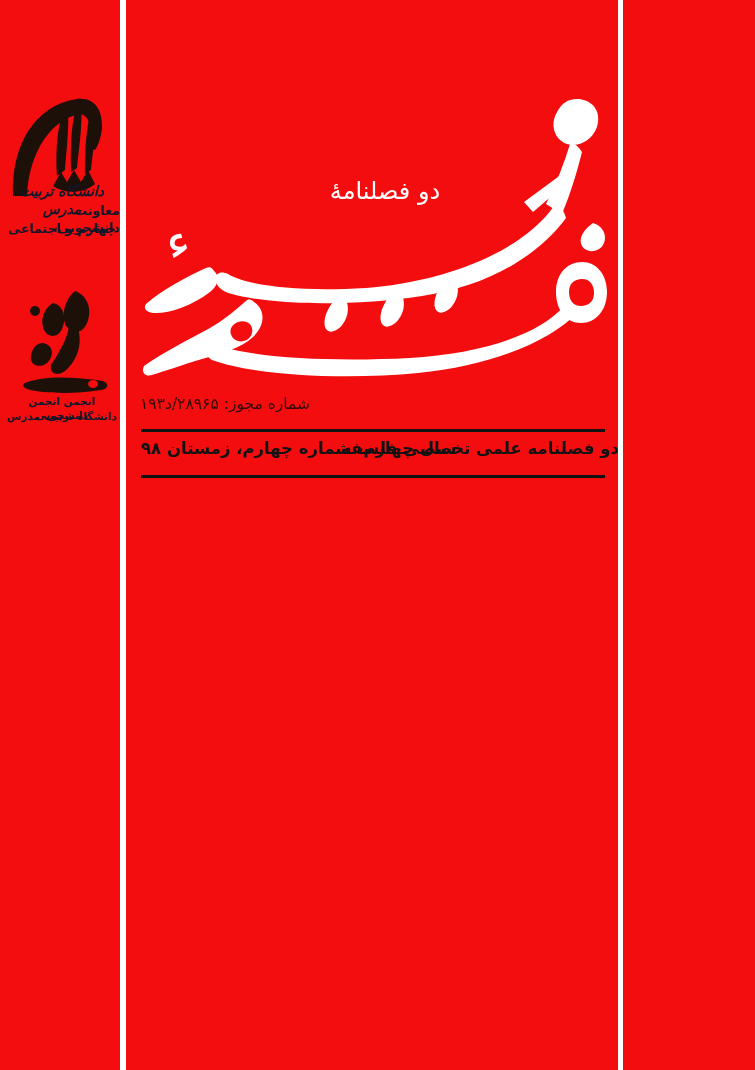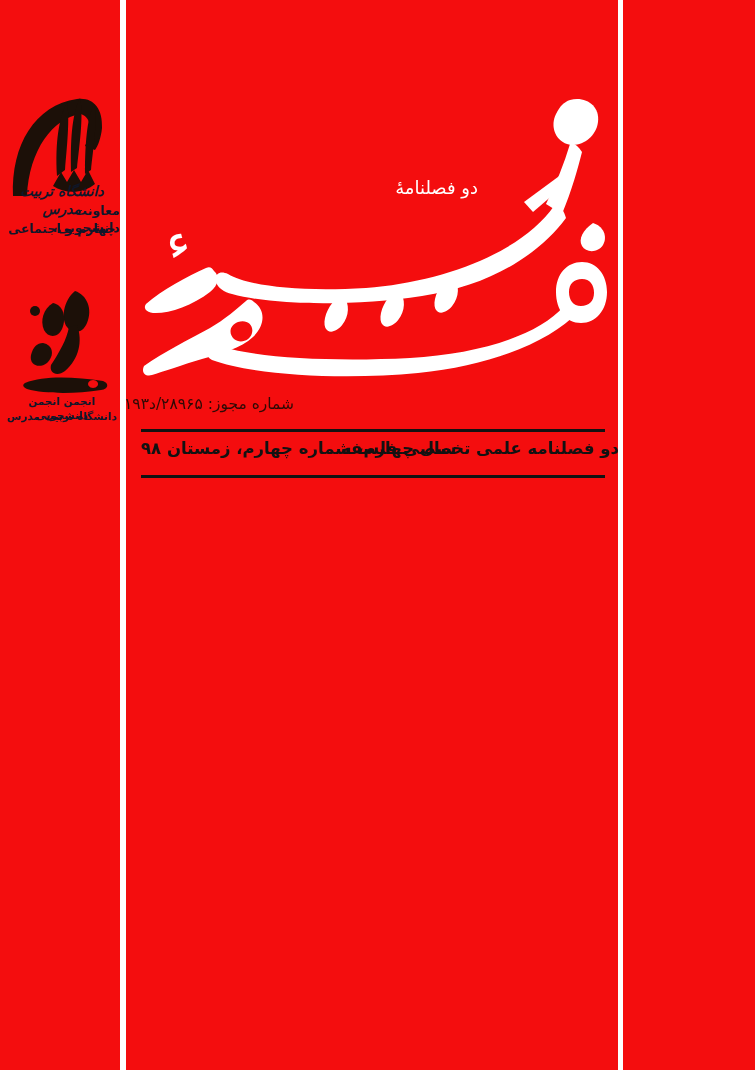--- a/index.html
+++ b/index.html
@@ -19,25 +19,25 @@
     color:#0f172a;font-weight:bold;direction:rtl;line-height:1.32;
   }
   #uni-callig{top:182px;font-size:14px;font-style:italic;font-weight:bold;letter-spacing:-1px;}
   #uni-cap1{top:203px;font-size:12.5px;text-align:right;}
   #uni-cap2{top:221px;font-size:12.5px;}
   #assoc-cap1{top:395px;font-size:10.5px;}
   #assoc-cap2{top:410px;font-size:10.5px;}
 
   
   #top-label{
-    position:absolute;left:308px;top:177px;width:170px;
-    color:#ffffff;font-size:18px;direction:rtl;white-space:nowrap;
+    position:absolute;left:300px;top:177px;width:170px;text-align:center;
+    color:#ffffff;font-size:24px;direction:rtl;white-space:nowrap;
   }
   #license-line{
-    position:absolute;left:124px;top:395px;
+    position:absolute;left:140px;top:395px;
     color:#2e0a05;font-size:15.5px;direction:rtl;white-space:nowrap;
   }
   .rule{position:absolute;left:141px;width:464px;height:3px;background:#121212;}
   #rule-top{top:429px;}
   #rule-bottom{top:475px;}
   .info-text{
     position:absolute;top:439px;color:#121212;font-weight:bold;
     font-size:16.5px;direction:rtl;white-space:nowrap;
   }
   #info-right{right:136px;}

